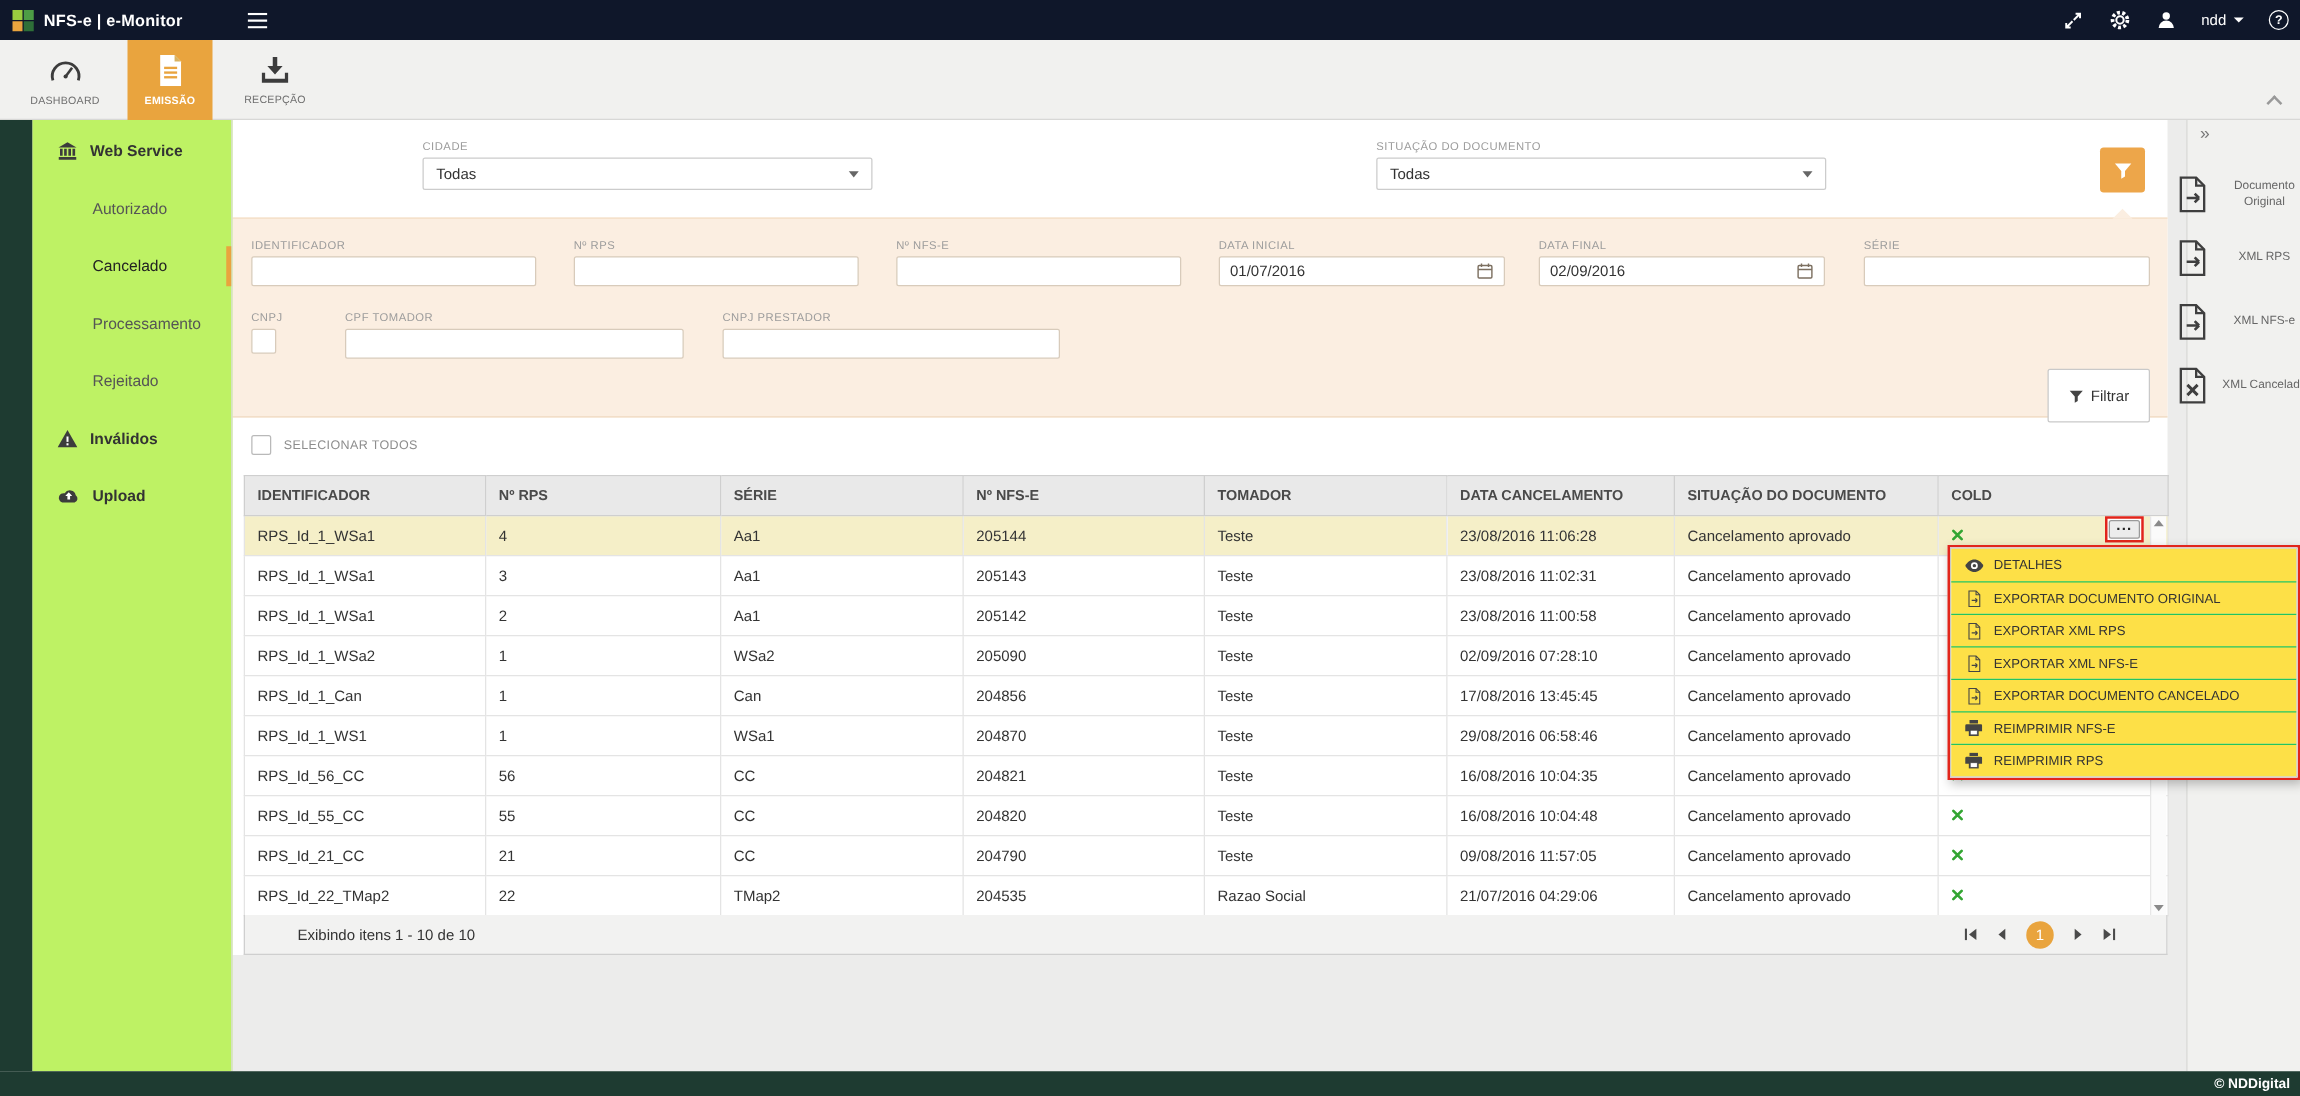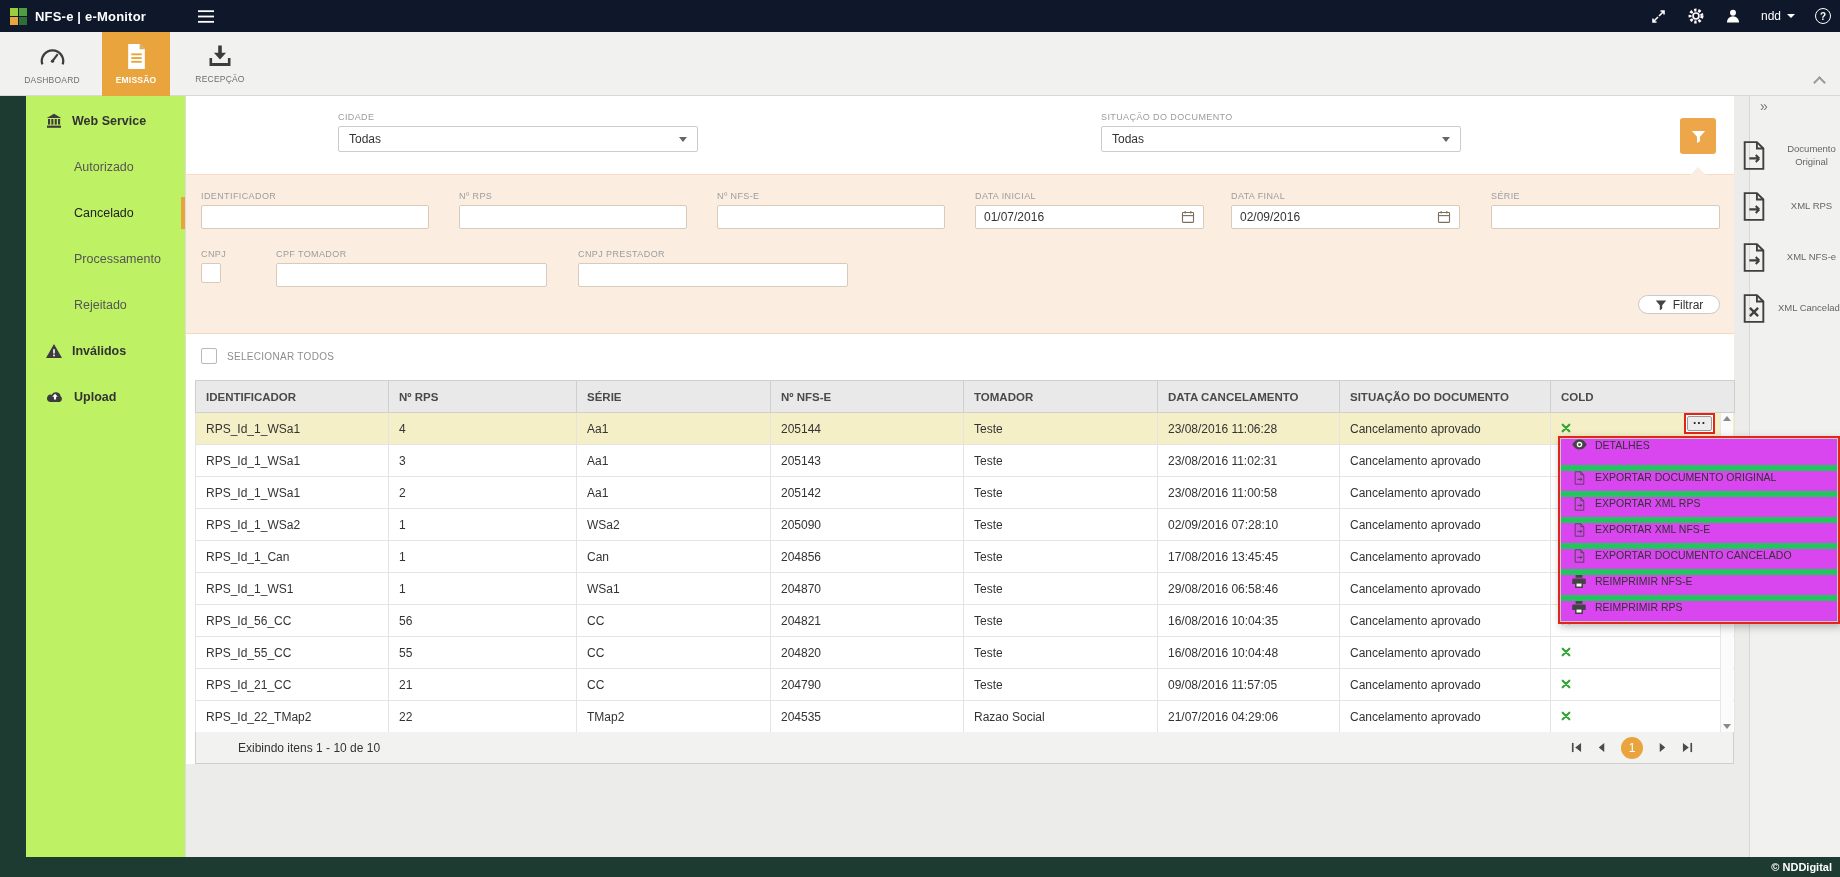--- a/index.html
+++ b/index.html
@@ -52,21 +52,21 @@
 #fg-situacao{left:915px;width:360px}
 .filter-toggle{position:absolute;left:1494px;top:22px;width:36px;height:36px;background:#eda64a;border:none;border-radius:3px;color:#fff;display:flex;align-items:center;justify-content:center}
 
 
 .peach{position:absolute;left:0;top:78px;width:1548px;height:160px;background:#fbeee1;border-top:1px solid #f3ddc4;border-bottom:1px solid #f0d9c0}
 .peach .notch{position:absolute;top:-8px;left:1504px;width:0;height:0;border-left:8px solid transparent;border-right:8px solid transparent;border-bottom:8px solid #fbeee1}
 .plabel{position:absolute;font-size:9px;color:#9c9c9c;letter-spacing:.4px}
 .pin{position:absolute;height:24px;background:#fff;border:1px solid #d8cbbb;border-radius:2px;font-size:12px;color:#333;padding:0 8px;font-family:inherit;outline:none}
 .datebox{position:absolute;height:24px;background:#fff;border:1px solid #d8cbbb;border-radius:2px;display:flex;align-items:center;justify-content:space-between;padding:0 8px;font-size:12px;color:#333}
 .datebox .cal{color:#7c6f60}
-.filtrar-btn{position:absolute;left:1452px;top:120px;width:82px;height:19px;background:#fff;border:1px solid #c9c9c9;border-radius:12px;display:flex;align-items:center;justify-content:center;gap:6px;font-size:12px;color:#333;font-family:inherit}
+.filtrar-btn{position:absolute;left:1452px;top:120px;width:82px;height:43px;background:#fff;border:1px solid #c9c9c9;border-radius:2px;display:flex;align-items:center;justify-content:center;gap:6px;font-size:12px;color:#333;font-family:inherit}
 .filtrar-btn .fi{color:#444}
 
 
 .select-all{position:absolute;left:15px;top:252px;display:flex;align-items:center;gap:10px}
 .checkbox{width:16px;height:16px;background:#fff;border:1px solid #b9b9b9;border-radius:2px}
 .select-all .lbl{font-size:10px;color:#8d8d8d;letter-spacing:.3px}
 
 
 .grid{position:absolute;left:9px;top:284px;width:1539px}
 table{border-collapse:collapse;table-layout:fixed;width:1539px;border:1px solid #cfcfcf}
@@ -87,22 +87,22 @@
 .vs-up{border-bottom:5px solid #8a8a8a}
 .vs-down{border-top:5px solid #8a8a8a}
 
 
 .dots-annotation{position:absolute;left:1498px;top:317px;border:2px solid #e1251b;background:#fff;padding:1px;z-index:7}
 .dots-btn{width:25px;height:15px;background:#ececec;border:1px solid #9a9a9a;border-radius:2px;font-size:12px;font-weight:bold;color:#222;letter-spacing:1px;display:flex;align-items:center;justify-content:center;padding-bottom:7px;font-family:inherit}
 
 
 .context-menu{position:absolute;left:1558px;top:436px;width:282px;background:#fff;border:2px solid #e1251b;box-shadow:2px 3px 8px rgba(0,0,0,.25);z-index:40}
 .cm-inner{border:1px solid #c9c9c9;background:#fff}
-.cm-item{height:26px;display:flex;gap:8px;padding:0 10px;font-size:10.5px;color:#333;background:#d946ef}
-.cm-item + .cm-item{border-top:6px solid #22c55e}
+.cm-item{height:26px;display:flex;align-items:center;gap:8px;padding:0 10px;font-size:10.5px;color:#333;background:#fde047}
+.cm-item + .cm-item{border-top:1px solid #22c55e}
 .cm-ic{color:#444;width:16px;display:flex;justify-content:center}
 
 
 .right-toolbar{position:absolute;left:1749px;top:96px;width:91px;height:761px;background:#f1f1ef;border-left:1px solid #d8d8d6;z-index:8;display:flex;flex-direction:column;align-items:center}
 .rt-collapse{align-self:flex-start;padding:2px 0 0 10px;font-size:14px;color:#777}
 .rt-item{display:flex;flex-direction:row;align-items:center;gap:5px;margin-bottom:20px;color:#3f3f3f;text-align:center}
 .rt-item:first-of-type{margin-top:26px}
 .rt-label{font-size:9.5px;color:#666;line-height:1.3;width:78px}
 
 

